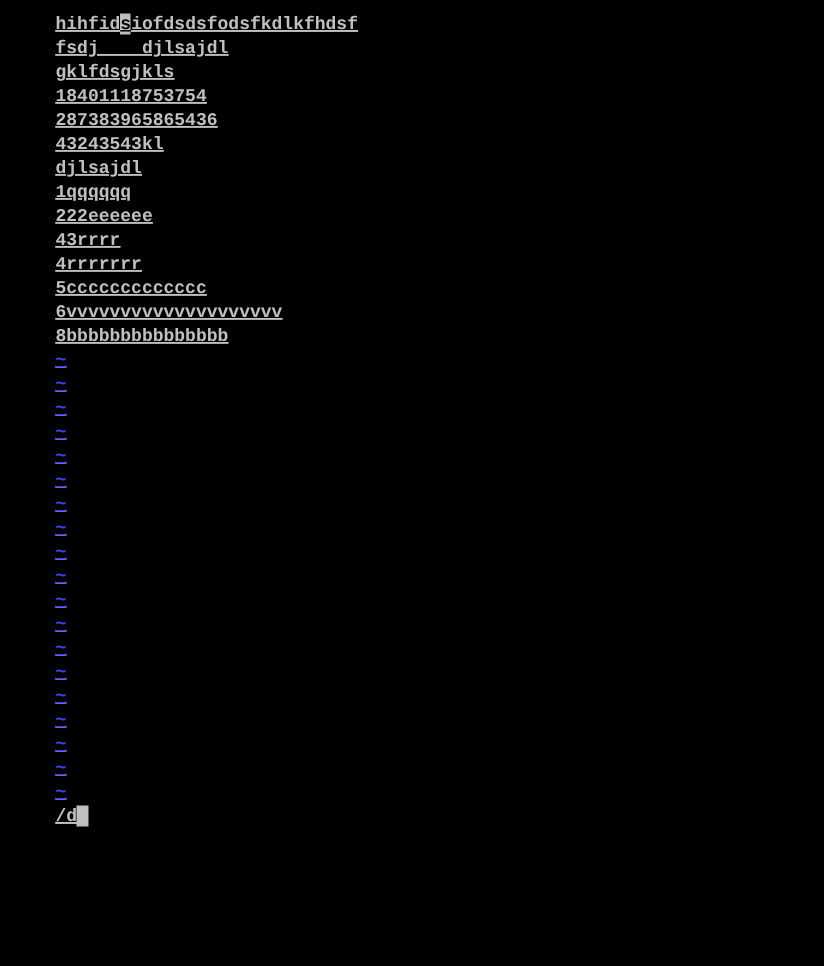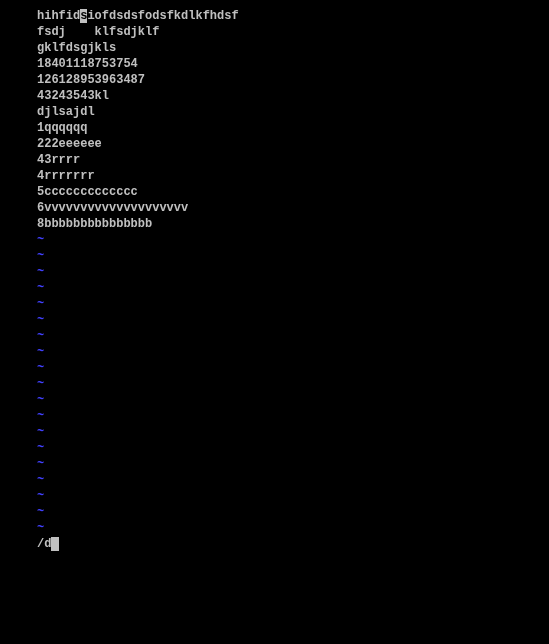--- a/index.html
+++ b/index.html
@@ -1,18 +1,19 @@
 <!DOCTYPE html>
 <html><head>
   <meta charset="utf-8">
   <style>
     * {
       margin: 0;
       padding: 0;
       box-sizing: border-box;
+      text-decoration: underline;
     }
     body {
       background: #000;
       width: 549px;
       height: 644px;
       font-family: "Courier New", monospace;
       font-size: 12px;
       font-weight: bold;
       line-height: 16px;
       padding: 8px 37px;
@@ -43,24 +44,24 @@
       background: #c0c0c0;
       vertical-align: bottom;
       margin-bottom: 1px;
     }
   </style>
 </head>
 <body>
 
 <div id="editor-pane">
     <div class="line text-line"><span>hihfid</span><span class="hl">s</span><span>iofdsdsfodsfkdlkfhdsf</span></div>
-    <div class="line text-line">fsdj    klfsdjklf</div>
+    <div class="line text-line">fsdj    djlsajdl</div>
     <div class="line text-line">gklfdsgjkls</div>
     <div class="line text-line">18401118753754</div>
-    <div class="line text-line">126128953963487</div>
+    <div class="line text-line">287383965865436</div>
     <div class="line text-line">43243543kl</div>
     <div class="line text-line">djlsajdl</div>
     <div class="line text-line">1qqqqqq</div>
     <div class="line text-line">222eeeeee</div>
     <div class="line text-line">43rrrr</div>
     <div class="line text-line">4rrrrrrr</div>
     <div class="line text-line">5ccccccccccccc</div>
     <div class="line text-line">6vvvvvvvvvvvvvvvvvvvv</div>
     <div class="line text-line">8bbbbbbbbbbbbbbb</div>
     <div class="line empty-line">~</div>

